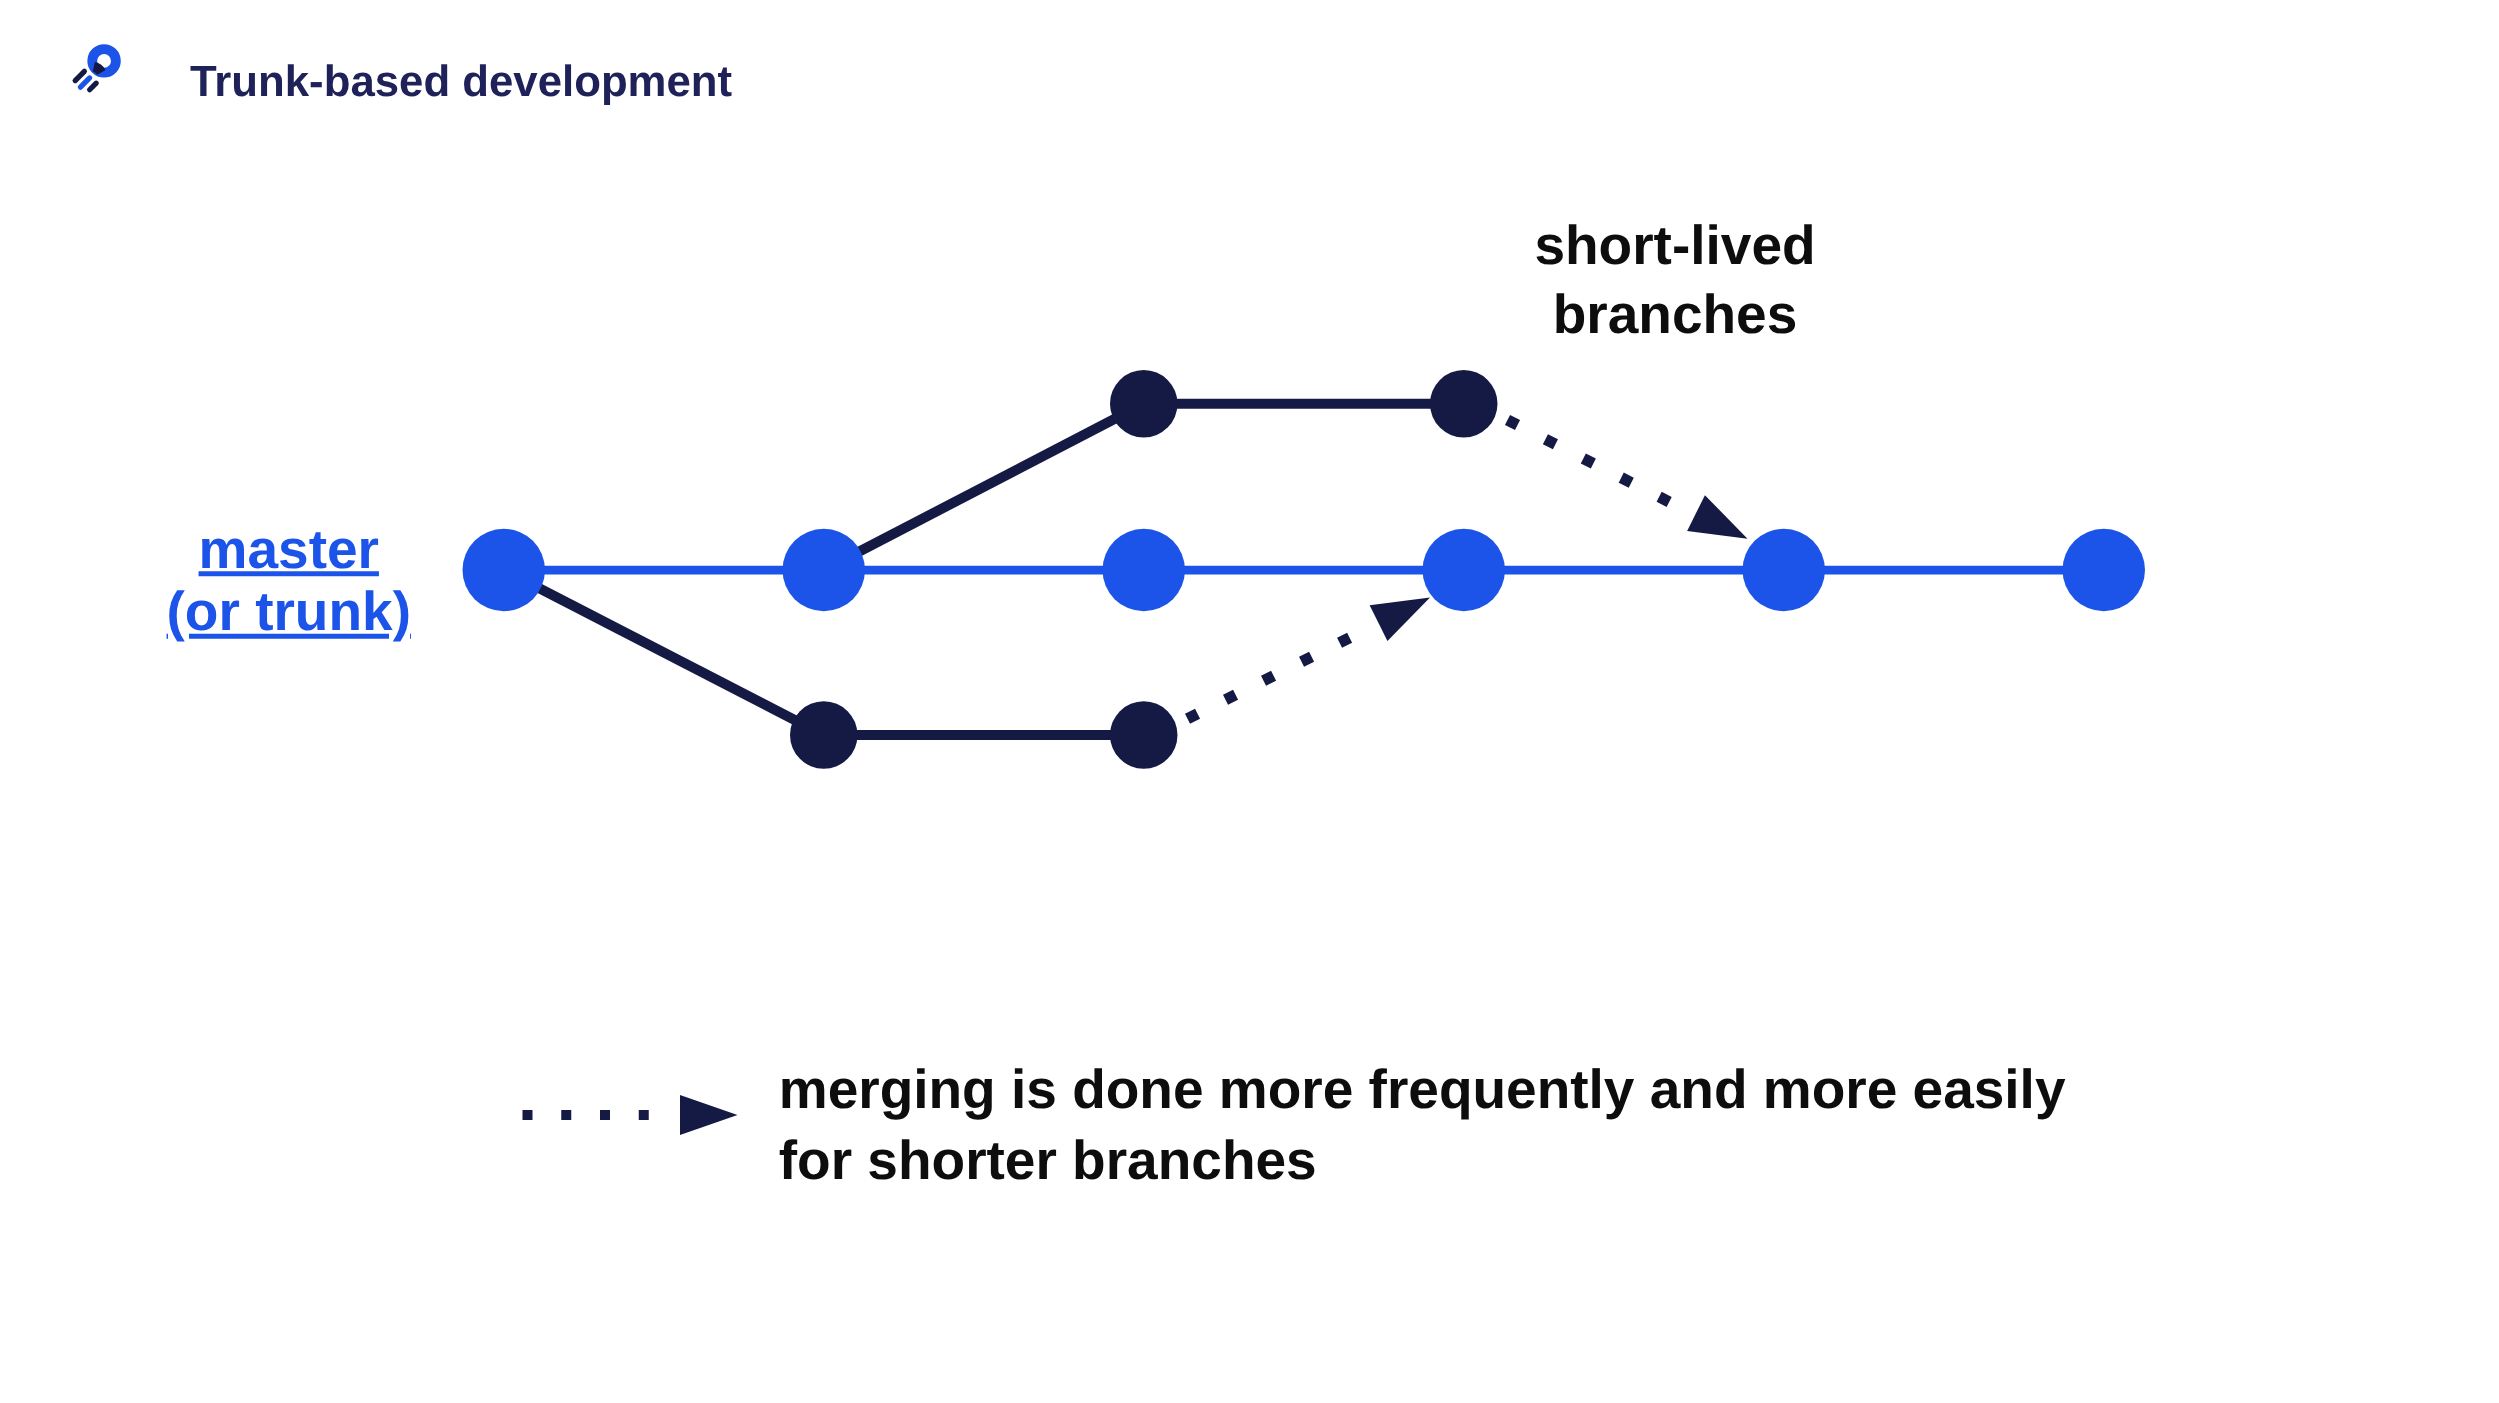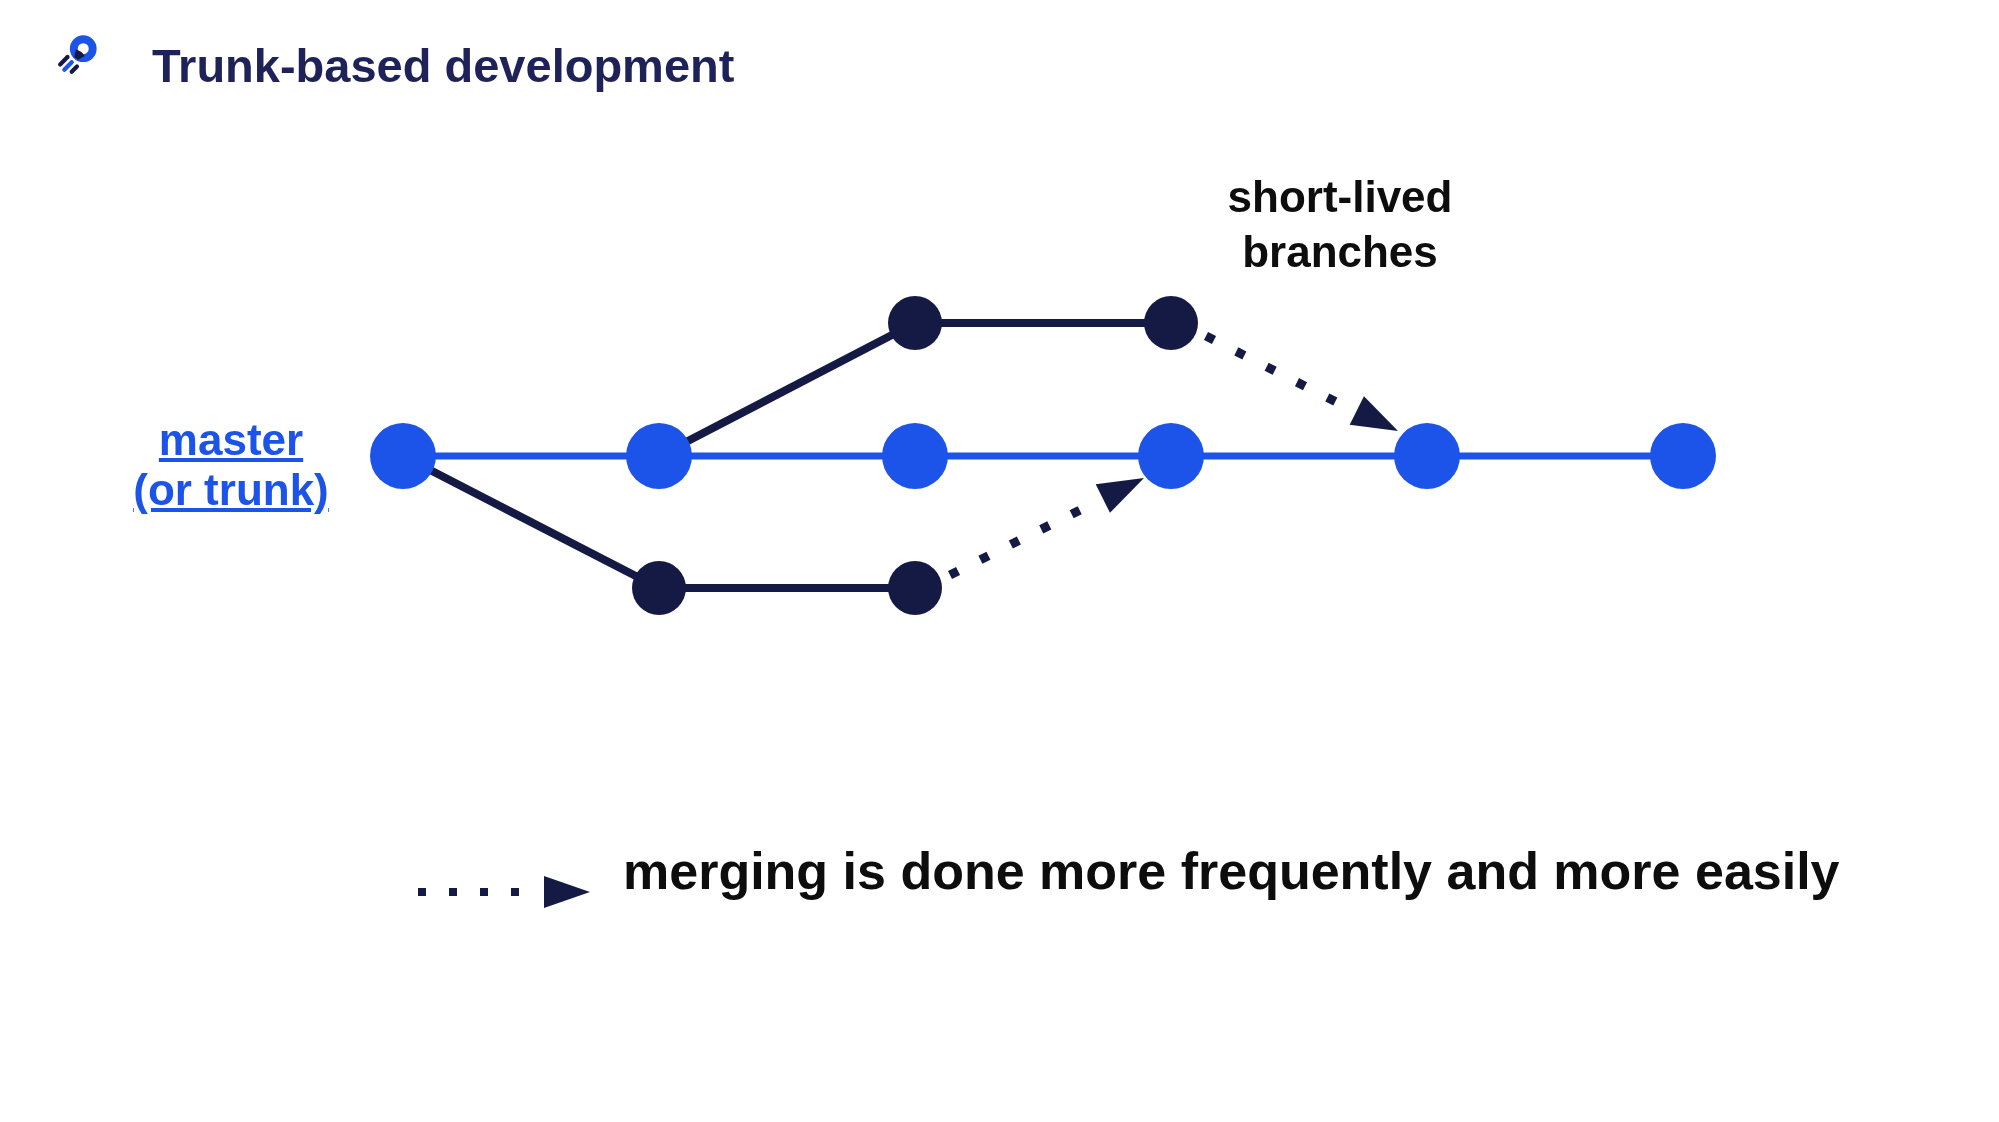--- a/index.html
+++ b/index.html
@@ -14,21 +14,21 @@
   .page{
     position:relative;
     width:1999px;height:1122px;
     background:var(--background);
     font-family:"Liberation Sans", sans-serif;
     overflow:hidden;
   }
   .logo{position:absolute;left:57px;top:34px;width:42px;height:42px;}
   .title{
     position:absolute;left:152px;top:42px;
-    font-size:47px;font-weight:bold;color:var(--title-navy);
+    font-size:35px;font-weight:bold;color:var(--title-navy);
     line-height:47px;white-space:nowrap;
   }
   .diagram-svg{position:absolute;left:0;top:0;width:1999px;height:1122px;}
   .blue-line{stroke:var(--accent-blue);stroke-width:7;}
   .navy-line{stroke:var(--dark-navy);stroke-width:8;}
   .merge-dotted{stroke:var(--dark-navy);stroke-width:9;stroke-dasharray:9 25;}
   .legend-dotted{stroke:var(--dark-navy);stroke-width:8;stroke-dasharray:8 23;}
   .commit-master{fill:var(--accent-blue);}
   .commit-branch{fill:var(--dark-navy);}
   .arrow-head{fill:var(--dark-navy);}
@@ -37,21 +37,21 @@
     text-align:center;font-size:44px;font-weight:bold;
     color:var(--accent-blue);line-height:50px;text-decoration:underline;
   }
   .label-branches{
     position:absolute;left:1160px;top:169px;width:360px;
     text-align:center;font-size:44px;font-weight:bold;
     color:var(--text-black);line-height:55px;
   }
   .legend-text{
     position:absolute;left:623px;top:843px;
-    font-size:52px;font-weight:bold;color:var(--text-black);
+    font-size:44px;font-weight:bold;color:var(--text-black);
     line-height:57px;white-space:nowrap;
   }
 </style>
 </head>
 <body>
 
 <div class="page">
 
   <svg class="logo" viewBox="0 0 40 40" aria-hidden="true">
     <g fill="none" stroke-linecap="round" stroke-width="4">
@@ -105,15 +105,16 @@
     <div>(or trunk)</div>
   </div>
 
   <div class="label-branches">
     <div>short-lived</div>
     <div>branches</div>
   </div>
 
   <div class="legend-text">
     <div>merging is done more frequently and more easily</div>
+    <div>for shorter branches</div>
   </div>
 
 </div>
 
 </body></html>

